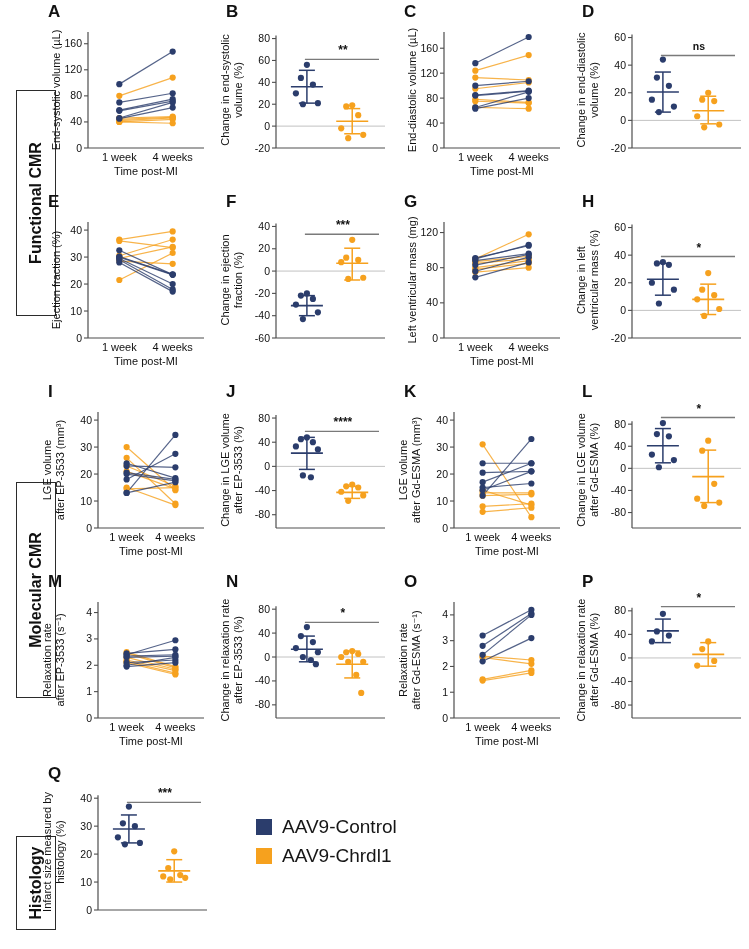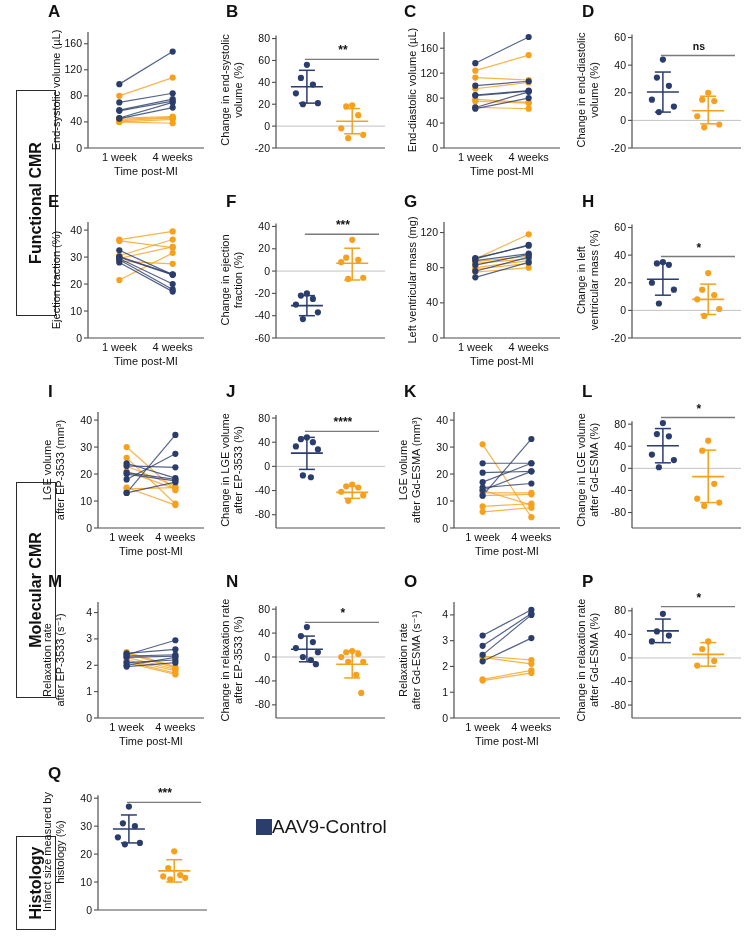--- a/index.html
+++ b/index.html
@@ -8,21 +8,21 @@
   .panel{position:absolute;}
   .panel-letter{position:absolute;left:10px;top:0px;font-size:17px;font-weight:700;color:#111;}
   .ylab{position:absolute;transform:translate(-50%,-50%) rotate(-90deg);white-space:nowrap;
         font-size:11px;line-height:1.18;color:#111;text-align:center;}
   svg{position:absolute;left:0;top:0;}
   svg text{font-family:"Liberation Sans","DejaVu Sans",sans-serif;}
   .section-box{position:absolute;border:1.5px solid #2b2b2b;background:#fff;display:flex;
                align-items:center;justify-content:center;}
   .section-label{transform:rotate(-90deg);white-space:nowrap;font-weight:700;font-size:16px;color:#111;}
   .legend{position:absolute;left:256px;top:816px;display:flex;flex-direction:column;gap:7px;}
-  .legend-entry{display:flex;align-items:center;gap:0;}
+  .legend-entry{display:flex;align-items:center;gap:10px;}
   .legend-swatch{width:16px;height:16px;display:inline-block;}
   .legend-label{font-size:19px;color:#161616;}
 </style>
 </head>
 <body>
 
 <div id="fig">
 
   <div class="section-box" style="left:16px;top:90px;width:38px;height:224px;">
     <span class="section-label">Functional CMR</span>
@@ -856,15 +856,19 @@
           <line x1="120.22" y1="106.86746987951807" x2="152.22" y2="106.86746987951807" stroke="#f6a11e" stroke-width="1.6"></line>
         </svg>
       </div>
     </div>
 
   <div class="legend">
     <div class="legend-entry">
       <span class="legend-swatch" style="background: rgb(43, 61, 108);"></span>
       <span class="legend-label">AAV9-Control</span>
     </div>
+    <div class="legend-entry">
+      <span class="legend-swatch" style="background: rgb(246, 161, 30);"></span>
+      <span class="legend-label">AAV9-Chrdl1</span>
+    </div>
   </div>
 
 </div>
 
 </body></html>

